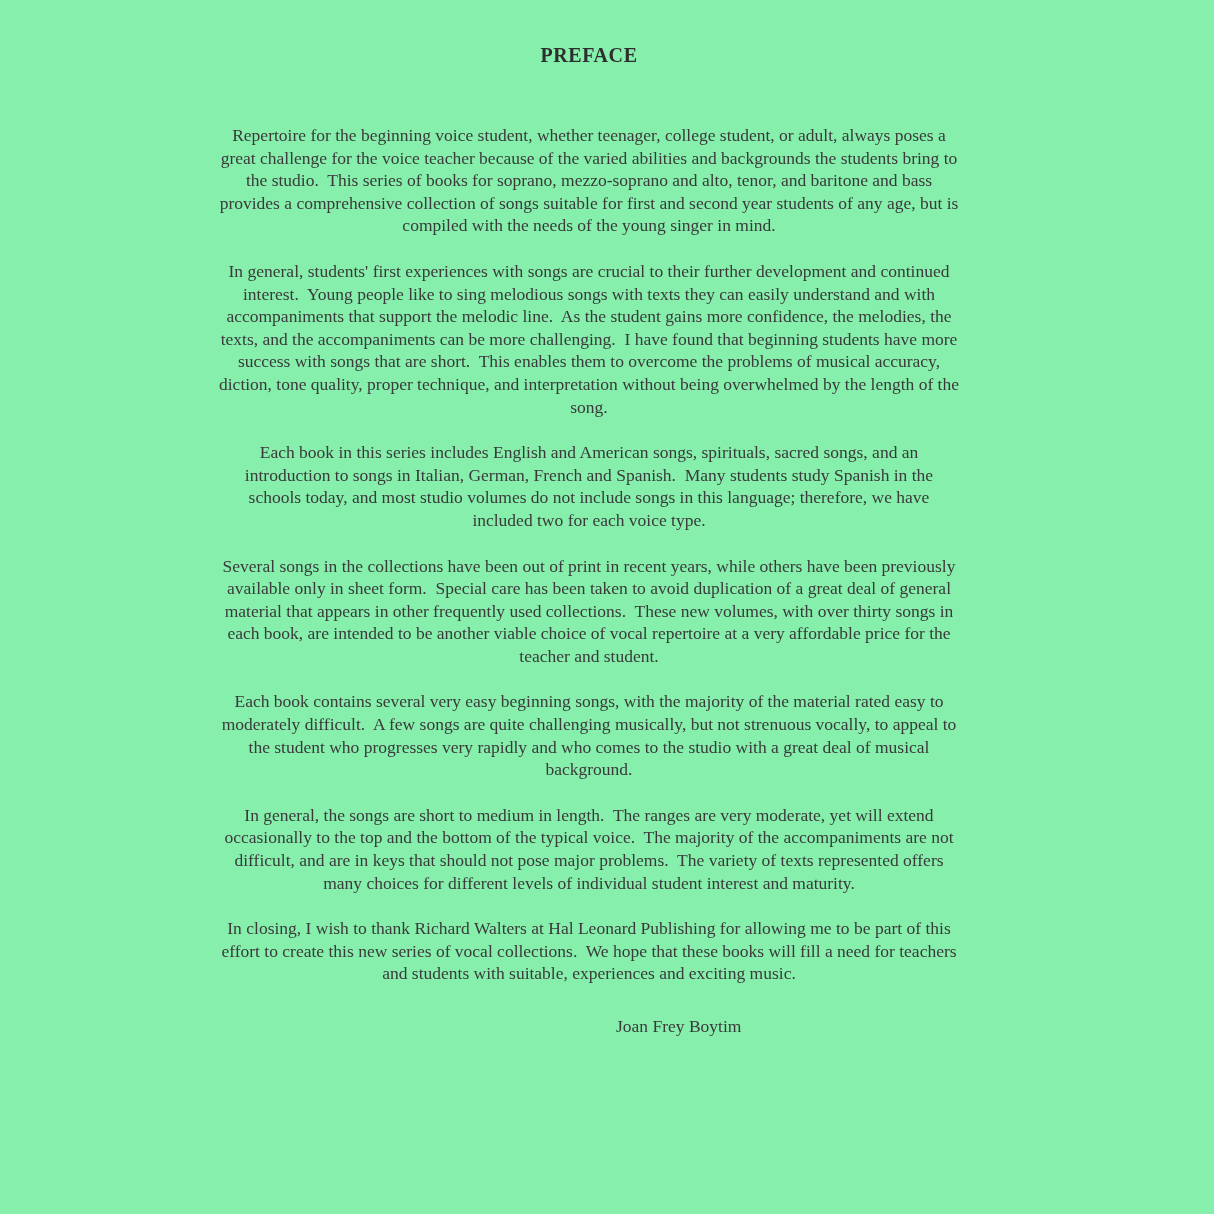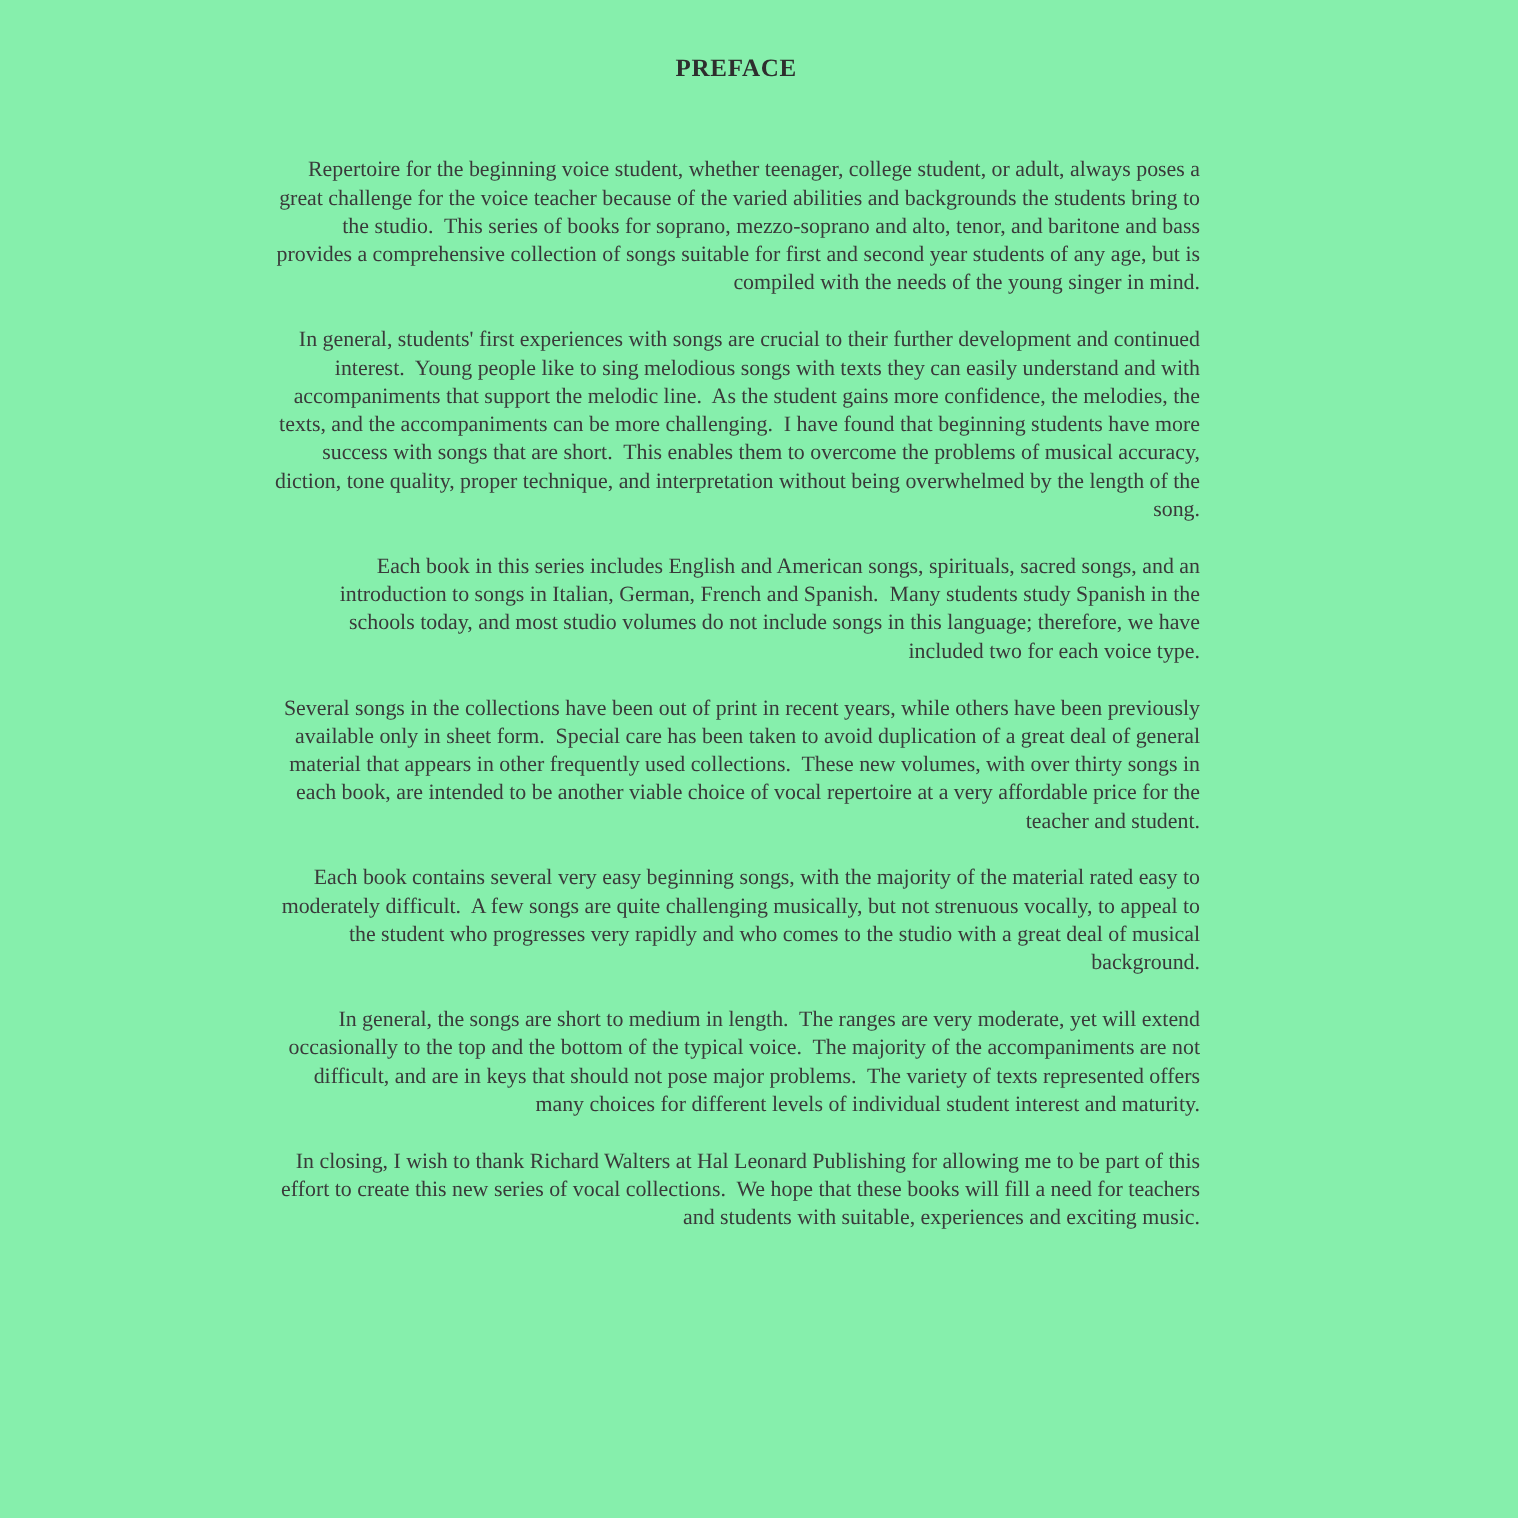--- a/index.html
+++ b/index.html
@@ -32,21 +32,21 @@
     letter-spacing: 0.6px;
     color: #2e2e2e;
     margin: 42px 0 0 0;
     line-height: 26px;
   }
   .body-text p {
     font-size: 17.5px;
     line-height: 22.6px;
     margin: 0 0 23px 0;
     white-space: pre-wrap;
-    text-align: right;
+    text-align: center;
   }
   .body-text p:first-of-type {
     margin-top: 56px;
   }
   .signature {
     font-size: 17.5px;
     line-height: 22.6px;
     margin-top: 30px;
     margin-left: 398px;
   }
@@ -59,14 +59,15 @@
     <h1 class="title">PREFACE</h1>
     <div class="body-text">
       <p>Repertoire for the beginning voice student, whether teenager, college student, or adult, always poses a great challenge for the voice teacher because of the varied abilities and backgrounds the students bring to the studio.  This series of books for soprano, mezzo-soprano and alto, tenor, and baritone and bass provides a comprehensive collection of songs suitable for first and second year students of any age, but is compiled with the needs of the young singer in mind.</p>
       <p>In general, students' first experiences with songs are crucial to their further development and continued interest.  Young people like to sing melodious songs with texts they can easily understand and with accompaniments that support the melodic line.  As the student gains more confidence, the melodies, the texts, and the accompaniments can be more challenging.  I have found that beginning students have more success with songs that are short.  This enables them to overcome the problems of musical accuracy, diction, tone quality, proper technique, and interpretation without being overwhelmed by the length of the song.</p>
       <p>Each book in this series includes English and American songs, spirituals, sacred songs, and an introduction to songs in Italian, German, French and Spanish.  Many students study Spanish in the schools today, and most studio volumes do not include songs in this language; therefore, we have included two for each voice type.</p>
       <p>Several songs in the collections have been out of print in recent years, while others have been previously available only in sheet form.  Special care has been taken to avoid duplication of a great deal of general material that appears in other frequently used collections.  These new volumes, with over thirty songs in each book, are intended to be another viable choice of vocal repertoire at a very affordable price for the teacher and student.</p>
       <p>Each book contains several very easy beginning songs, with the majority of the material rated easy to moderately difficult.  A few songs are quite challenging musically, but not strenuous vocally, to appeal to the student who progresses very rapidly and who comes to the studio with a great deal of musical background.</p>
       <p>In general, the songs are short to medium in length.  The ranges are very moderate, yet will extend occasionally to the top and the bottom of the typical voice.  The majority of the accompaniments are not difficult, and are in keys that should not pose major problems.  The variety of texts represented offers many choices for different levels of individual student interest and maturity.</p>
       <p>In closing, I wish to thank Richard Walters at Hal Leonard Publishing for allowing me to be part of this effort to create this new series of vocal collections.  We hope that these books will fill a need for teachers and students with suitable, experiences and exciting music.</p>
     </div>
+    <div class="signature">Joan Frey Boytim</div>
   </div>
 </div>
 
 </body></html>

